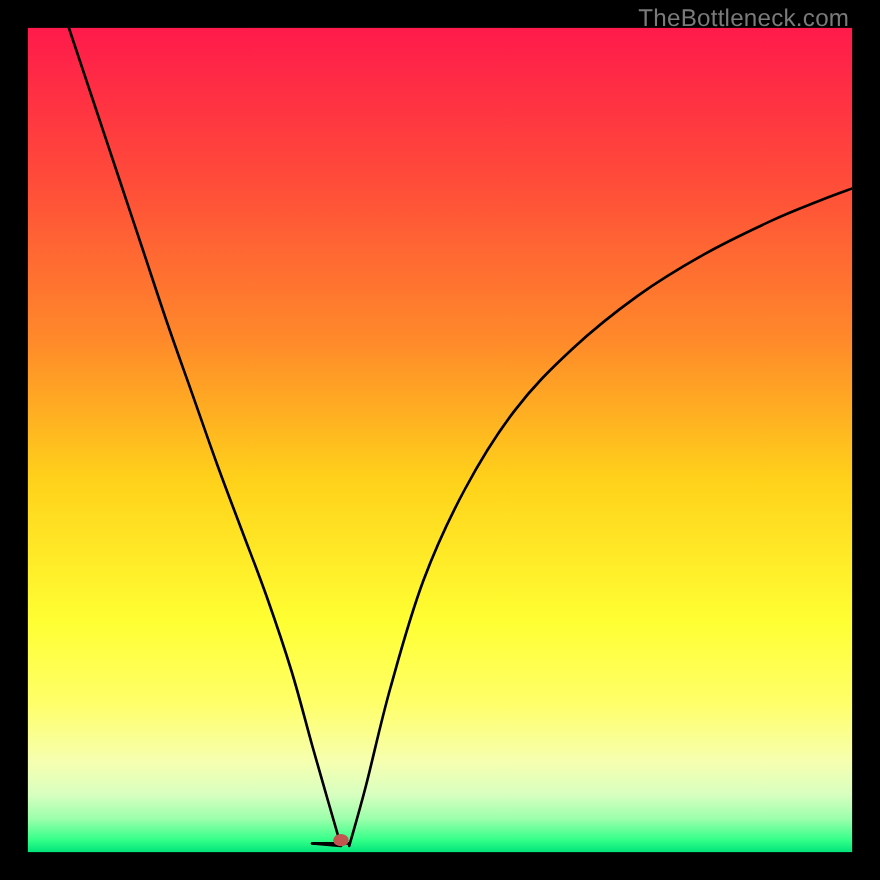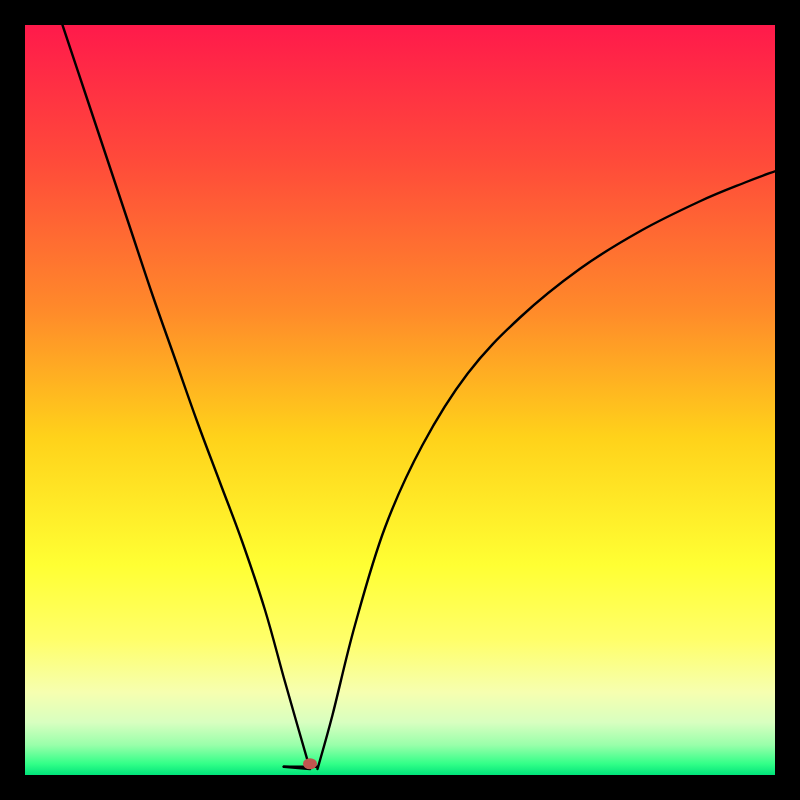--- a/index.html
+++ b/index.html
@@ -34,20 +34,21 @@
     letter-spacing: 0.2px;
     user-select: none;
   }
   svg { display: block; }
 </style>
 </head>
 <body>
 
 <div class="frame">
 
+  <div class="watermark">TheBottleneck.com</div>
 
   <div class="plot">
     <svg id="chart-svg" width="750" height="750" viewBox="0 0 750 750">
       <defs>
         <linearGradient id="bg-grad" x1="0" y1="0" x2="0" y2="1">
             <stop offset="0.00%" stop-color="#ff1a4b"></stop>
             <stop offset="18.00%" stop-color="#ff4a3a"></stop>
             <stop offset="38.00%" stop-color="#ff8a2a"></stop>
             <stop offset="55.00%" stop-color="#ffd21a"></stop>
             <stop offset="72.00%" stop-color="#ffff33"></stop>

